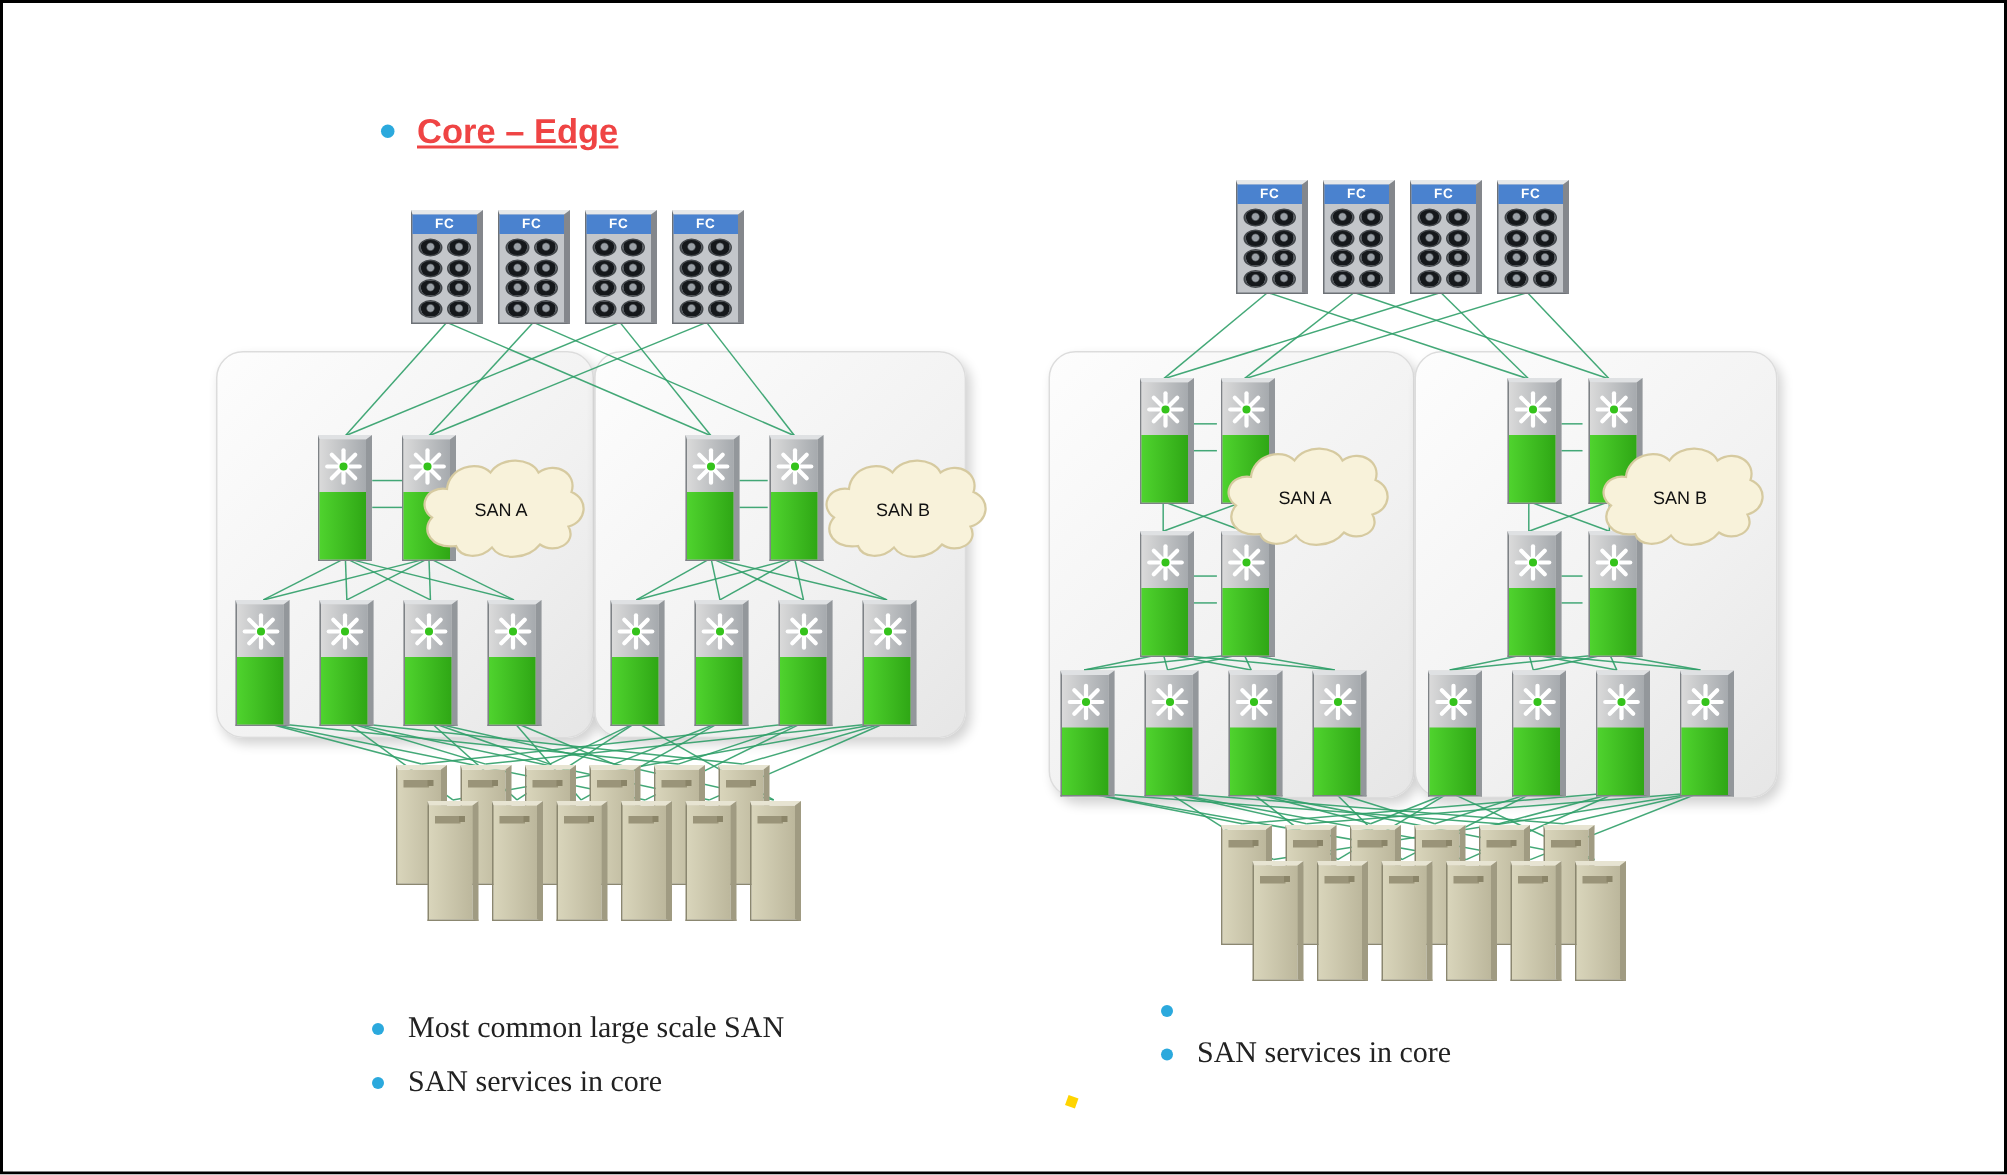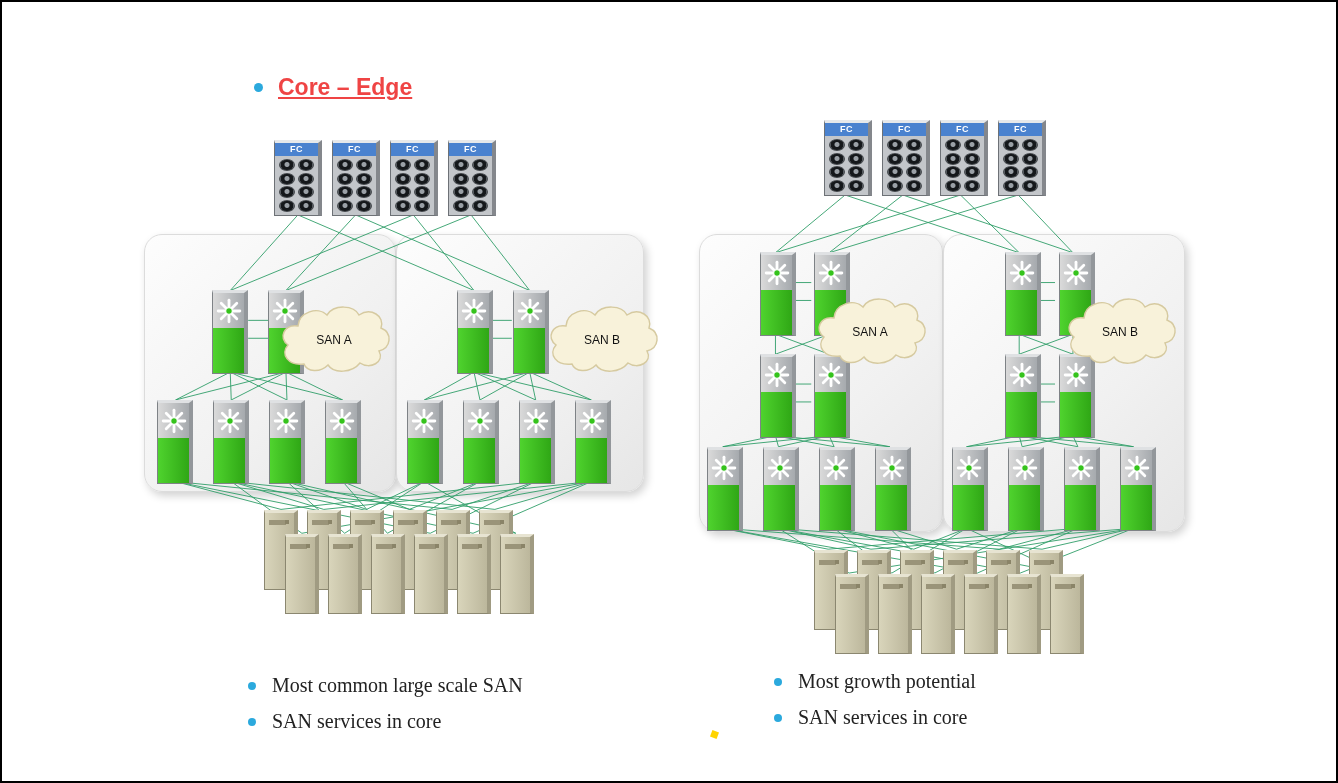--- a/index.html
+++ b/index.html
@@ -220,21 +220,20 @@
       <span>Most common large scale SAN</span>
     </li>
     <li>
       <span class="dot"></span>
       <span>SAN services in core</span>
     </li>
   </ul>
   <ul class="bullets" style="left:772px;top:668px">
     <li>
       <span class="dot"></span>
-      <span>Most growth potential</span>
     </li>
     <li>
       <span class="dot"></span>
       <span>SAN services in core</span>
     </li>
   </ul>
 
   <span class="yellow-mark"></span>
 <div class="storage" style="left: 272px; top: 138px;">
       <div class="st-hd">FC</div>

